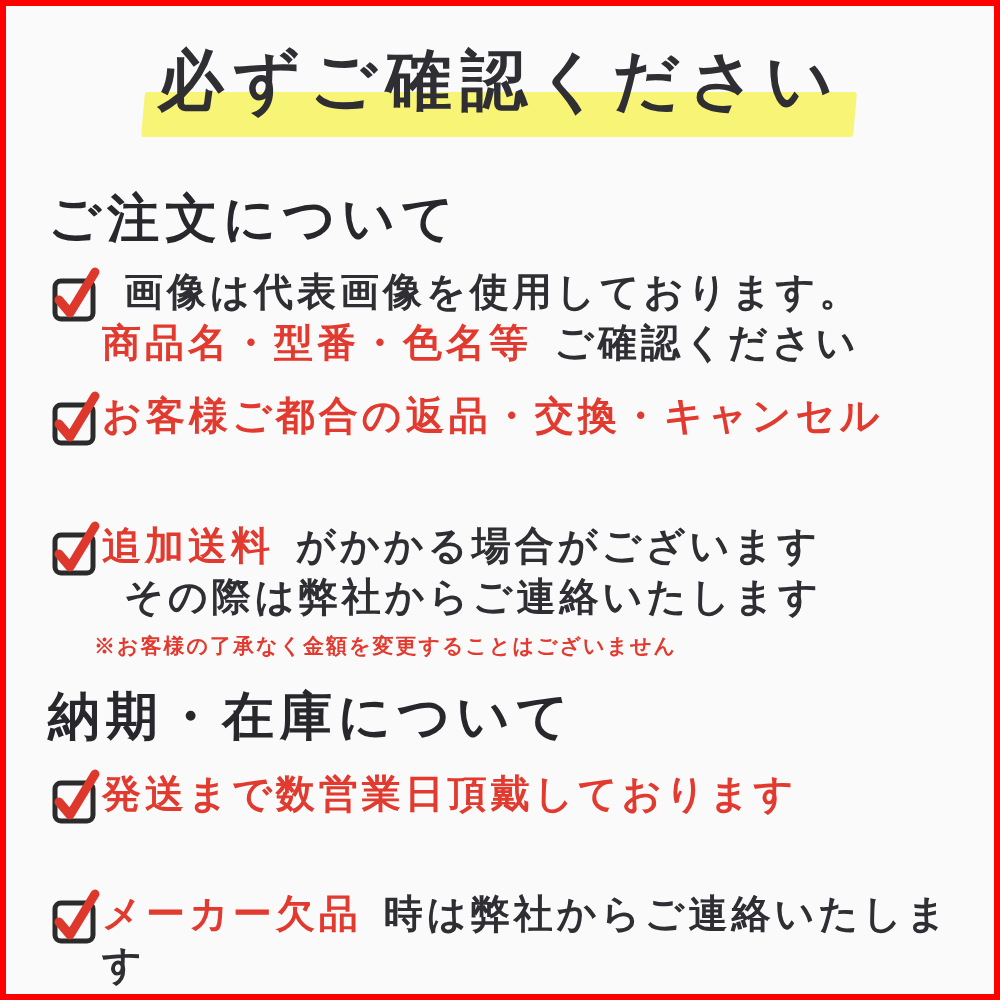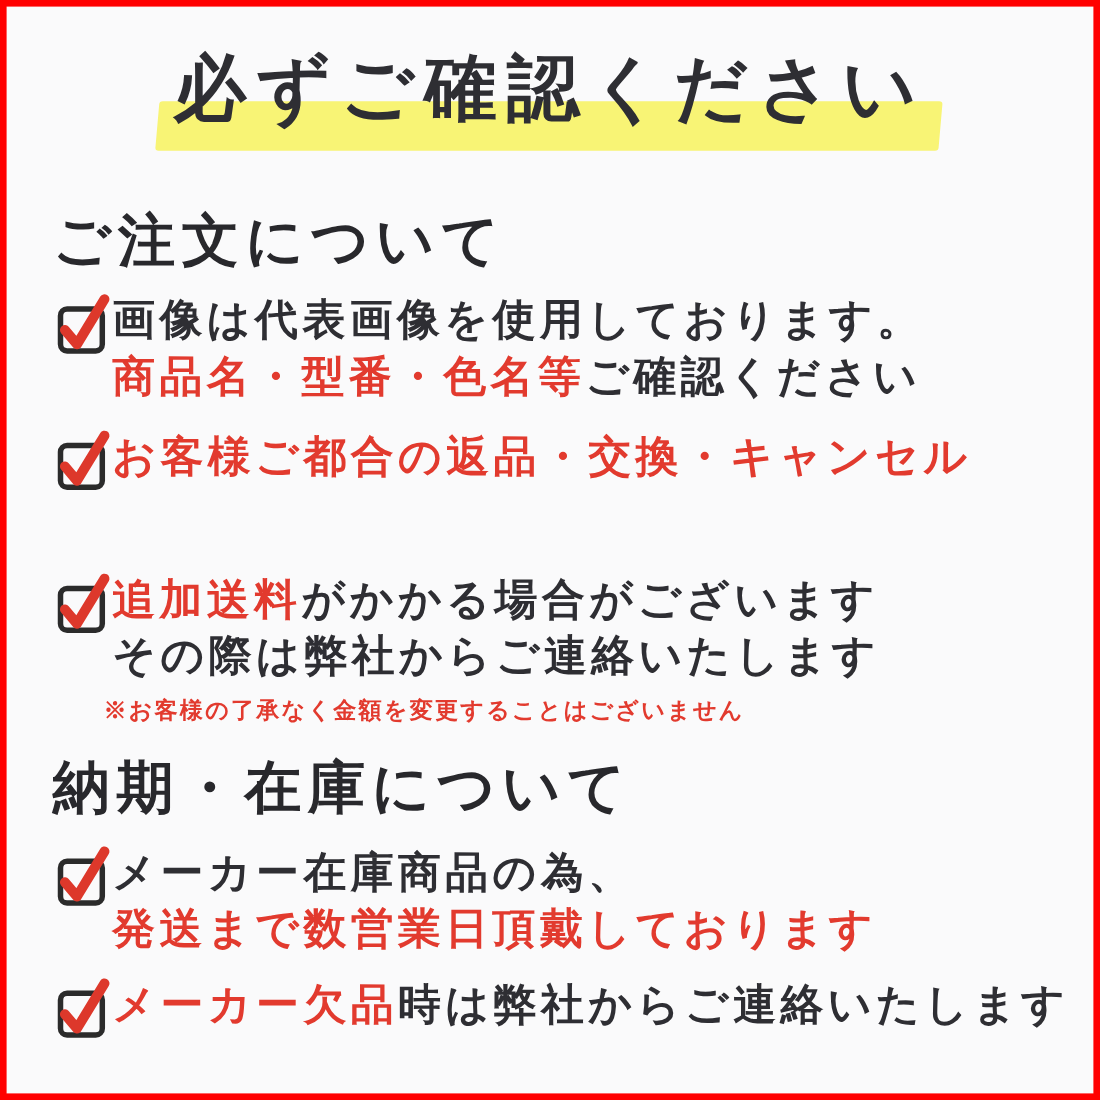--- a/index.html
+++ b/index.html
@@ -93,21 +93,21 @@
     stroke-linejoin: round;
   }
   .item-text {
     font-size: 39px;
     font-weight: bold;
     letter-spacing: 4px;
     line-height: 51px;
     color: var(--dark-text);
   }
   .seg-red  { color: var(--red-text); }
-  .seg-dark { color: var(--dark-text); }
+  .seg-dark { color: var(--dark-text); margin-left: 22px; }
   .item-note {
     margin-top: 7px;
     margin-left: -8px;
     font-size: 21px;
     letter-spacing: 2px;
     line-height: 34px;
     color: var(--red-text);
     font-weight: bold;
   }
 </style>
@@ -157,21 +157,20 @@
   </div>
 
   <h2 class="section-heading heading-stock">納期・在庫について</h2>
 
   <div class="check-item item-4">
     <svg class="checkbox-icon" viewBox="0 0 48 60" xmlns="http://www.w3.org/2000/svg">
       <rect x="5" y="15" width="38" height="38" rx="6"></rect>
       <path d="M9 34 L20 47 L45 6"></path>
     </svg>
     <div class="item-text">
-      <div><span class="seg-dark">メーカー在庫商品の為、</span></div>
       <div><span class="seg-red">発送まで数営業日頂戴しております</span></div>
     </div>
   </div>
 
   <div class="check-item item-5">
     <svg class="checkbox-icon" viewBox="0 0 48 60" xmlns="http://www.w3.org/2000/svg">
       <rect x="5" y="15" width="38" height="38" rx="6"></rect>
       <path d="M9 34 L20 47 L45 6"></path>
     </svg>
     <div class="item-text">

